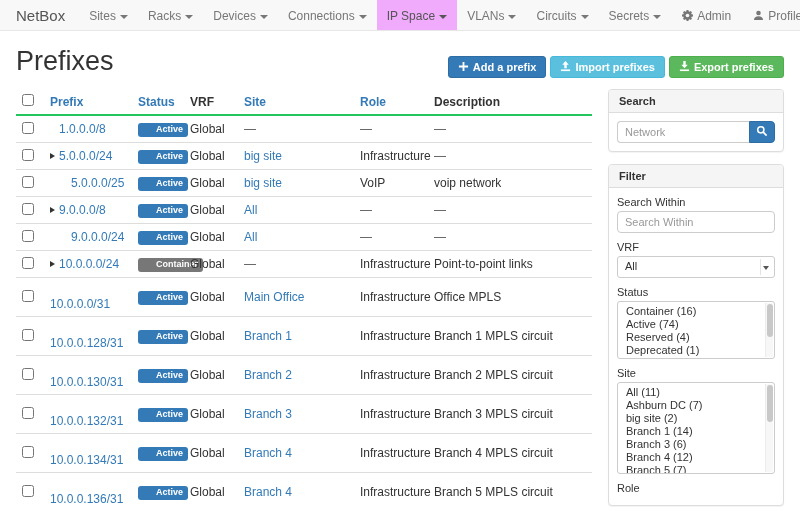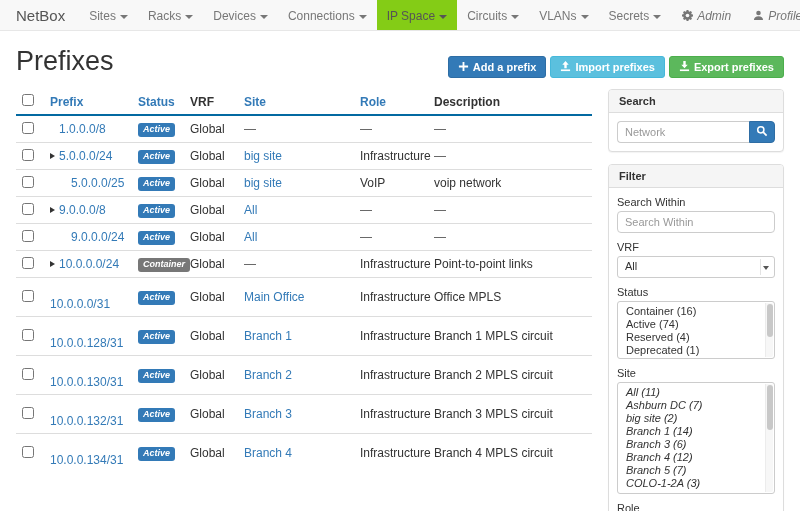--- a/index.html
+++ b/index.html
@@ -5,54 +5,54 @@
   * { margin:0; padding:0; box-sizing:border-box; }
   html,body { width:800px; height:511px; overflow:hidden; background:#fff;
     font-family:"Liberation Sans","DejaVu Sans",sans-serif; color:#333; }
 
   
   .navbar { height:31px; background:#f8f8f8; border-bottom:1px solid #e7e7e7;
     display:flex; align-items:stretch; font-size:12px; }
   .brand { color:#555; font-size:15px; padding:7px 14px 0 16px; }
   .nav-left { display:flex;text-align:center; }
   .nav-item { color:#777; padding:9px 10px 0 10px; cursor:pointer; white-space:nowrap; }
-  .nav-item.active { background:#84cc16; color:#555; }
+  .nav-item.active { background:#f0abfc; color:#555; }
   .caret-down { display:inline-block; width:0; height:0; margin-left:4px; vertical-align:middle;
     border-left:4px solid transparent; border-right:4px solid transparent; border-top:4px solid currentColor; }
   .nav-right { margin-left:auto; display:flex; }
-  .nav-right .nav-item { padding:9px 11px 0 11px;font-style:italic; }
+  .nav-right .nav-item { padding:9px 11px 0 11px; }
   .nav-icon { display:inline-block; vertical-align:-1px; margin-right:4px; }
   .nav-icon svg { display:block; }
 
   
   .container { padding:0 16px; }
   .page-head { overflow:hidden; padding-top:9px; }
   .actions { float:right;margin-top:16px; }
   .btn { display:inline-block; border:1px solid; border-radius:3px; color:#fff;
     font-size:11px; font-weight:bold; padding:4px 9px; margin-left:4px; cursor:pointer; }
   .btn svg { vertical-align:-1px; margin-right:4px; }
   h1.title { font-size:27px; font-weight:normal; color:#333; margin:6px 0 12px 0; }
 
   
   .main-row { display:flex; align-items:flex-start; }
   .table-col { flex:1; min-width:0; }
   .sidebar { width:176px; margin-left:16px; flex:none; }
 
   
   table.prefix-table { width:100%; border-collapse:collapse; font-size:12px; table-layout:fixed; }
   .prefix-table th, .prefix-table td { text-align:left; padding:5px 6px; vertical-align:middle; }
-  .prefix-table thead th { border-bottom:2px solid #0369a1; font-weight:bold; color:#333; }
+  .prefix-table thead th { border-bottom:2px solid #22c55e; font-weight:bold; color:#333; }
   .prefix-table tbody td { border-top:1px solid #ddd; }
   .prefix-table th a { color:#337ab7; text-decoration:none; }
   a.cell-link { color:#337ab7; text-decoration:none;text-align:right; }
   .col-check { width:28px; } .col-prefix { width:88px; } .col-status { width:52px; }
   .col-vrf { width:54px; } .col-site { width:116px; } .col-role { width:74px; }
   .empty-dash { color:#555; }
   .badge { display:inline-block; color:#fff; font-size:9px; font-weight:bold;
-    padding:2px 5px 3px 5px; border-radius:3px; line-height:1;font-style:italic; }
+    padding:2px 5px 3px 18px; border-radius:3px; line-height:1; }
   .indent { display:inline-block; }
   .tree-caret { display:inline-block; width:0; height:0; margin-right:4px; vertical-align:1px;
     border-top:3.5px solid transparent; border-bottom:3.5px solid transparent; border-left:5px solid #333; }
   .caret-slot { display:inline-block; width:9px; }
   .prefix-table input[type=checkbox] { width:12px; height:12px; }
 
   
   .panel { border:1px solid #ddd; border-radius:4px; margin-bottom:12px;
     box-shadow:0 1px 1px rgba(0,0,0,.05); background:#fff; }
   .panel-header { background:#f5f5f5; border-bottom:1px solid #ddd; border-radius:3px 3px 0 0;
@@ -73,35 +73,35 @@
     border-left:3.5px solid transparent; border-right:3.5px solid transparent; border-top:4px solid #555; }
   .select .sel-bar { position:absolute; right:13px; top:2px; bottom:2px; width:1px; background:#e3e3e3; }
   .listbox { position:relative; border:1px solid #ccc; border-radius:3px; overflow:hidden;
     padding:3px 16px 3px 0; background:#fff; }
   .listbox .opt { font-size:11px; line-height:13px; padding:0 8px; white-space:nowrap;
     overflow:hidden; color:#333; cursor:default; }
   .sb-track { position:absolute; top:1px; bottom:1px; right:1px; width:8px;
     background:#f7f7f7; border-left:1px solid #ececec; border-radius:0 2px 2px 0; }
   .sb-thumb { position:absolute; top:1px; left:1px; width:6px; background:#c8c8c8; border-radius:3px; }
   #status-listbox { height:58px; }
-  #site-listbox { height:112px;font-style:italic; }
+  #site-listbox { height:92px; }
 </style>
 </head>
 <body>
 
 <div class="navbar">
   <span class="brand">NetBox</span>
   <div class="nav-left" id="nav-left">
       <div class="nav-item"><span>Sites</span><span class="caret-down"></span></div>
       <div class="nav-item"><span>Racks</span><span class="caret-down"></span></div>
       <div class="nav-item"><span>Devices</span><span class="caret-down"></span></div>
       <div class="nav-item"><span>Connections</span><span class="caret-down"></span></div>
       <div class="nav-item active"><span>IP Space</span><span class="caret-down"></span></div>
+      <div class="nav-item"><span>VLANs</span><span class="caret-down"></span></div>
       <div class="nav-item"><span>Circuits</span><span class="caret-down"></span></div>
-      <div class="nav-item"><span>VLANs</span><span class="caret-down"></span></div>
       <div class="nav-item"><span>Secrets</span><span class="caret-down"></span></div>
     </div>
   <div class="nav-right" id="nav-right">
       <div class="nav-item"><span class="nav-icon"><svg width="11" height="11" viewBox="0 0 12 12">
             <path fill="#777" d="M5 0h2l.3 1.4.9.4L9.5 1l1.4 1.4-.8 1.3.4.9L12 5v2l-1.5.3-.4.9.8 1.3L9.5 11l-1.3-.8-.9.4L7 12H5l-.3-1.4-.9-.4L2.5 11 1.1 9.5l.8-1.3-.4-.9L0 7V5l1.5-.3.4-.9-.8-1.3L2.5 1l1.3.8.9-.4z"></path>
             <circle cx="6" cy="6" r="2" fill="#f8f8f8"></circle>
           </svg></span><span>Admin</span></div>
       <div class="nav-item"><span class="nav-icon"><svg width="11" height="11" viewBox="0 0 12 12" fill="#777">
             <circle cx="6" cy="3.2" r="2.5"></circle>
             <path d="M1 11c0-2.7 2.2-4.1 5-4.1s5 1.4 5 4.1z"></path>
@@ -240,20 +240,29 @@
             </tr>
             <tr>
               <td><input type="checkbox" style=""></td>
               <td><span class="indent" style="width: 12px;"></span><span class="caret-slot"></span><a class="cell-link" href="#">10.0.0.134/31</a></td>
               <td><span class="badge" style="background: rgb(51, 122, 183);">Active</span></td>
               <td>Global</td>
               <td><a class="cell-link" href="#">Branch 4</a></td>
               <td>Infrastructure</td>
               <td>Branch 4 MPLS circuit</td>
             </tr>
+            <tr>
+              <td><input type="checkbox" style=""></td>
+              <td><span class="indent" style="width: 12px;"></span><span class="caret-slot"></span><a class="cell-link" href="#">10.0.0.136/31</a></td>
+              <td><span class="badge" style="background: rgb(51, 122, 183);">Active</span></td>
+              <td>Global</td>
+              <td><a class="cell-link" href="#">Branch 4</a></td>
+              <td>Infrastructure</td>
+              <td>Branch 5 MPLS circuit</td>
+            </tr>
           </tbody>
       </table>
     </div>
 
     <div class="sidebar">
       <div class="panel">
         <div class="panel-header">Search</div>
         <div class="panel-body">
           <div class="input-group">
             <input class="text-input" placeholder="Network" style="">

